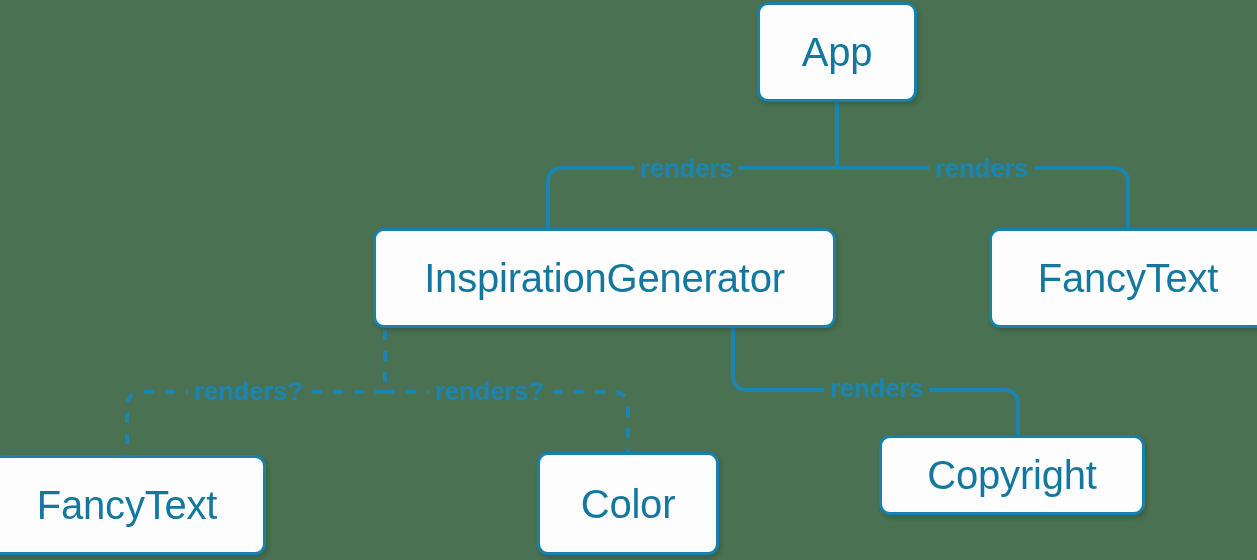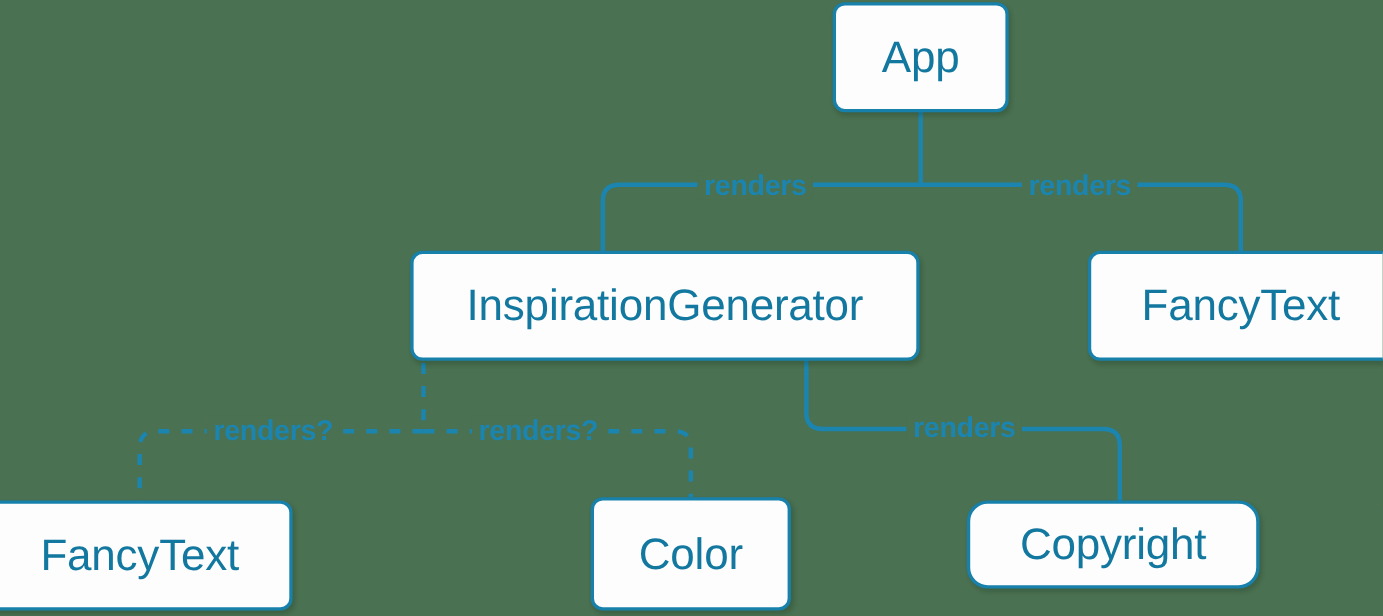--- a/index.html
+++ b/index.html
@@ -58,21 +58,21 @@
     padding: 0 6px;
     line-height: 1;
   }
 
   
   #node-app        { left: 757px;  top: 2px;   width: 160px; height: 100px; font-size: 40px; }
   #node-ig         { left: 333px;  top: 228px; width: 463px; height: 100px; font-size: 40px; margin-left: 40px; }
   #node-fancy-right{ left: 989px;  top: 228px; width: 278px; height: 100px; font-size: 40px; }
   #node-fancy-left { left: -12px;  top: 455px; width: 278px; height: 100px; font-size: 40px; }
   #node-color      { left: 537px;  top: 452px; width: 182px; height: 103px; font-size: 40px; align-items: center; }
-  #node-copyright  { left: 879px;  top: 455px; width: 266px; height: 80px; font-size: 40px; border-radius: 19px; }
+  #node-copyright  { left: 879px;  top: 435px; width: 266px; height: 80px; font-size: 40px; }
 
   
   #label-renders-left   { left: 634px; top: 155px; }
   #label-renders-right  { left: 929px; top: 155px; }
   #label-renders-copy   { left: 824px; top: 375px; }
   #label-renders-q1     { left: 188px; top: 378px; }
   #label-renders-q2     { left: 429px; top: 378px; }
 </style>
 </head>
 <body>

